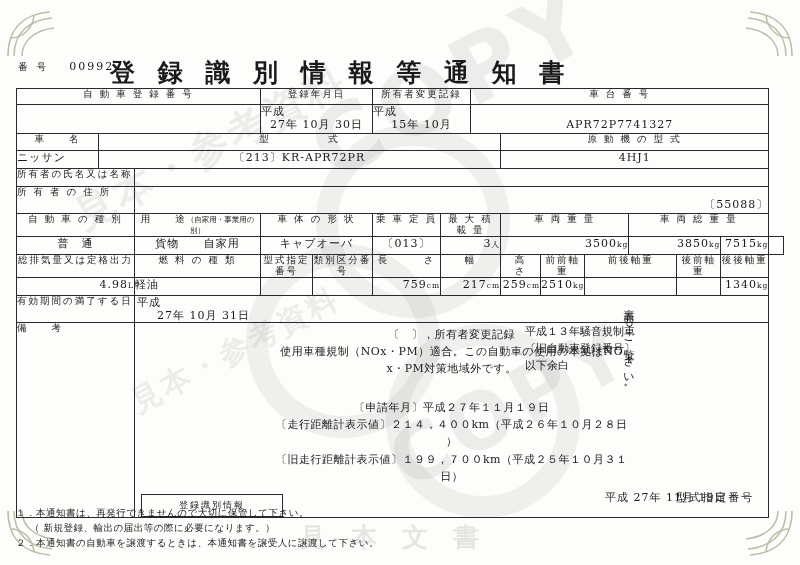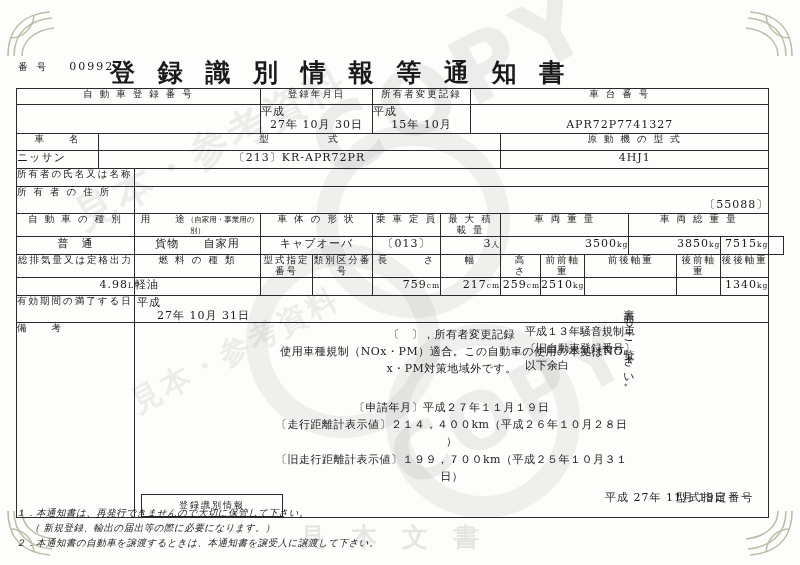--- a/index.html
+++ b/index.html
@@ -111,21 +111,20 @@
   .side-note{
     position:absolute;right:6px;top:300px;
     writing-mode:vertical-rl;
     font-size:11px;letter-spacing:4px;line-height:1.3;
   }
   
   .notes{
     position:absolute;left:16px;top:505px;width:700px;
     font-size:9.5px;line-height:1.6;letter-spacing:0.5px;
     font-family:"DejaVu Serif","Liberation Serif",serif;
-    font-style:italic;
   }
   .notes .ind{padding-left:14px;}
 </style>
 </head>
 <body>
 
 <div class="wm-ring ring3"></div>
 <div class="wm-ring ring1"></div>
 <div class="wm-ring ring2"></div>
 <div class="wm wm-copy1">COPY</div>

